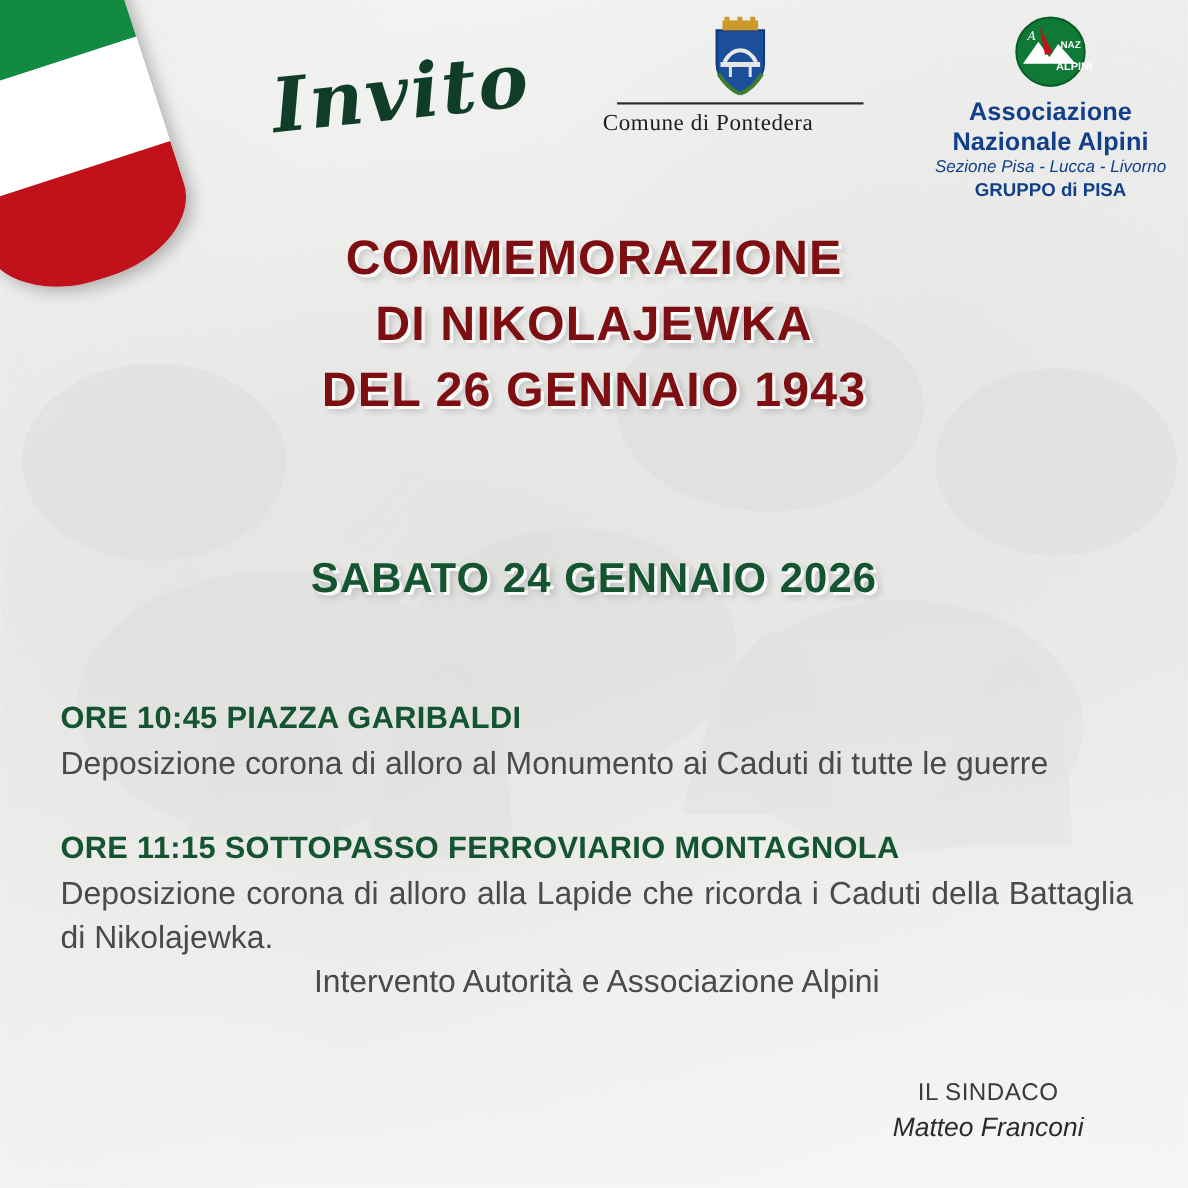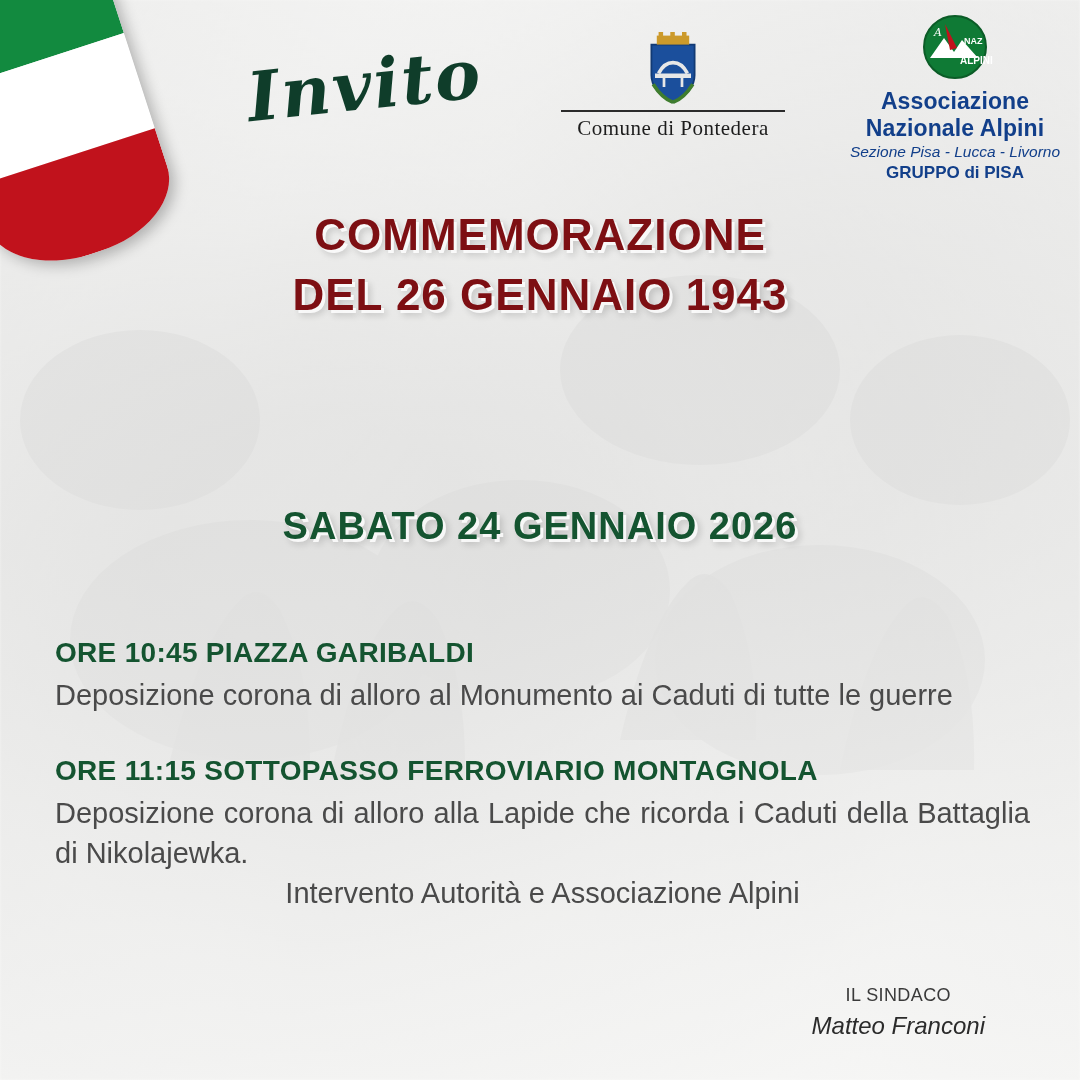--- a/index.html
+++ b/index.html
@@ -80,23 +80,22 @@
     font-size: 68px;
     letter-spacing: 2px;
     transform: rotate(-6deg);
     text-align: center;
     line-height: 150px;
   }
 
   .comune-block {
     position: absolute;
     left: 548px;
-    top: 32px;
+    top: 15px;
     width: 250px;
-    text-align: center;
   }
   .comune-crest {
     width: 54px;
     height: 72px;
     margin: 0 auto 6px auto;
     display: block;
   }
   .comune-rule {
     width: 224px;
     height: 2px;
@@ -194,21 +193,21 @@
   }
   .prog-body.nojust { text-align: center; }
 
   .signature {
     position: absolute;
     right: 95px;
     bottom: 40px;
     text-align: center;
   }
   .sig-role {
-    font-size: 18px;
+    font-size: 22px;
     color: #3a3a3a;
     letter-spacing: 0.4px;
     text-align: center;
   }
   .sig-name {
     font-size: 24px;
     font-style: italic;
     color: #2b2b2b;
     margin-top: 6px;
   }
@@ -275,20 +274,21 @@
         <text x="48" y="50" font-family="Liberation Sans, sans-serif" font-size="10" fill="#ffffff" font-weight="bold">ALPINI</text>
       </svg>
       <div class="ana-line1">Associazione Nazionale Alpini</div>
       <div class="ana-line2">Sezione Pisa - Lucca - Livorno</div>
       <div class="ana-line3">GRUPPO di PISA</div>
     </div>
   </div>
 
   <div class="title-block">
     <div class="title-line">COMMEMORAZIONE</div>
+    <div class="title-line">DI NIKOLAJEWKA</div>
     <div class="title-line">DEL 26 GENNAIO 1943</div>
   </div>
 
   <div class="date-line">SABATO 24 GENNAIO 2026</div>
 
   <div class="program">
 
     <div class="prog-item">
       <div class="prog-head">ORE 10:45 PIAZZA GARIBALDI</div>
       <div class="prog-body">Deposizione corona di alloro al Monumento ai Caduti di tutte le guerre</div>

